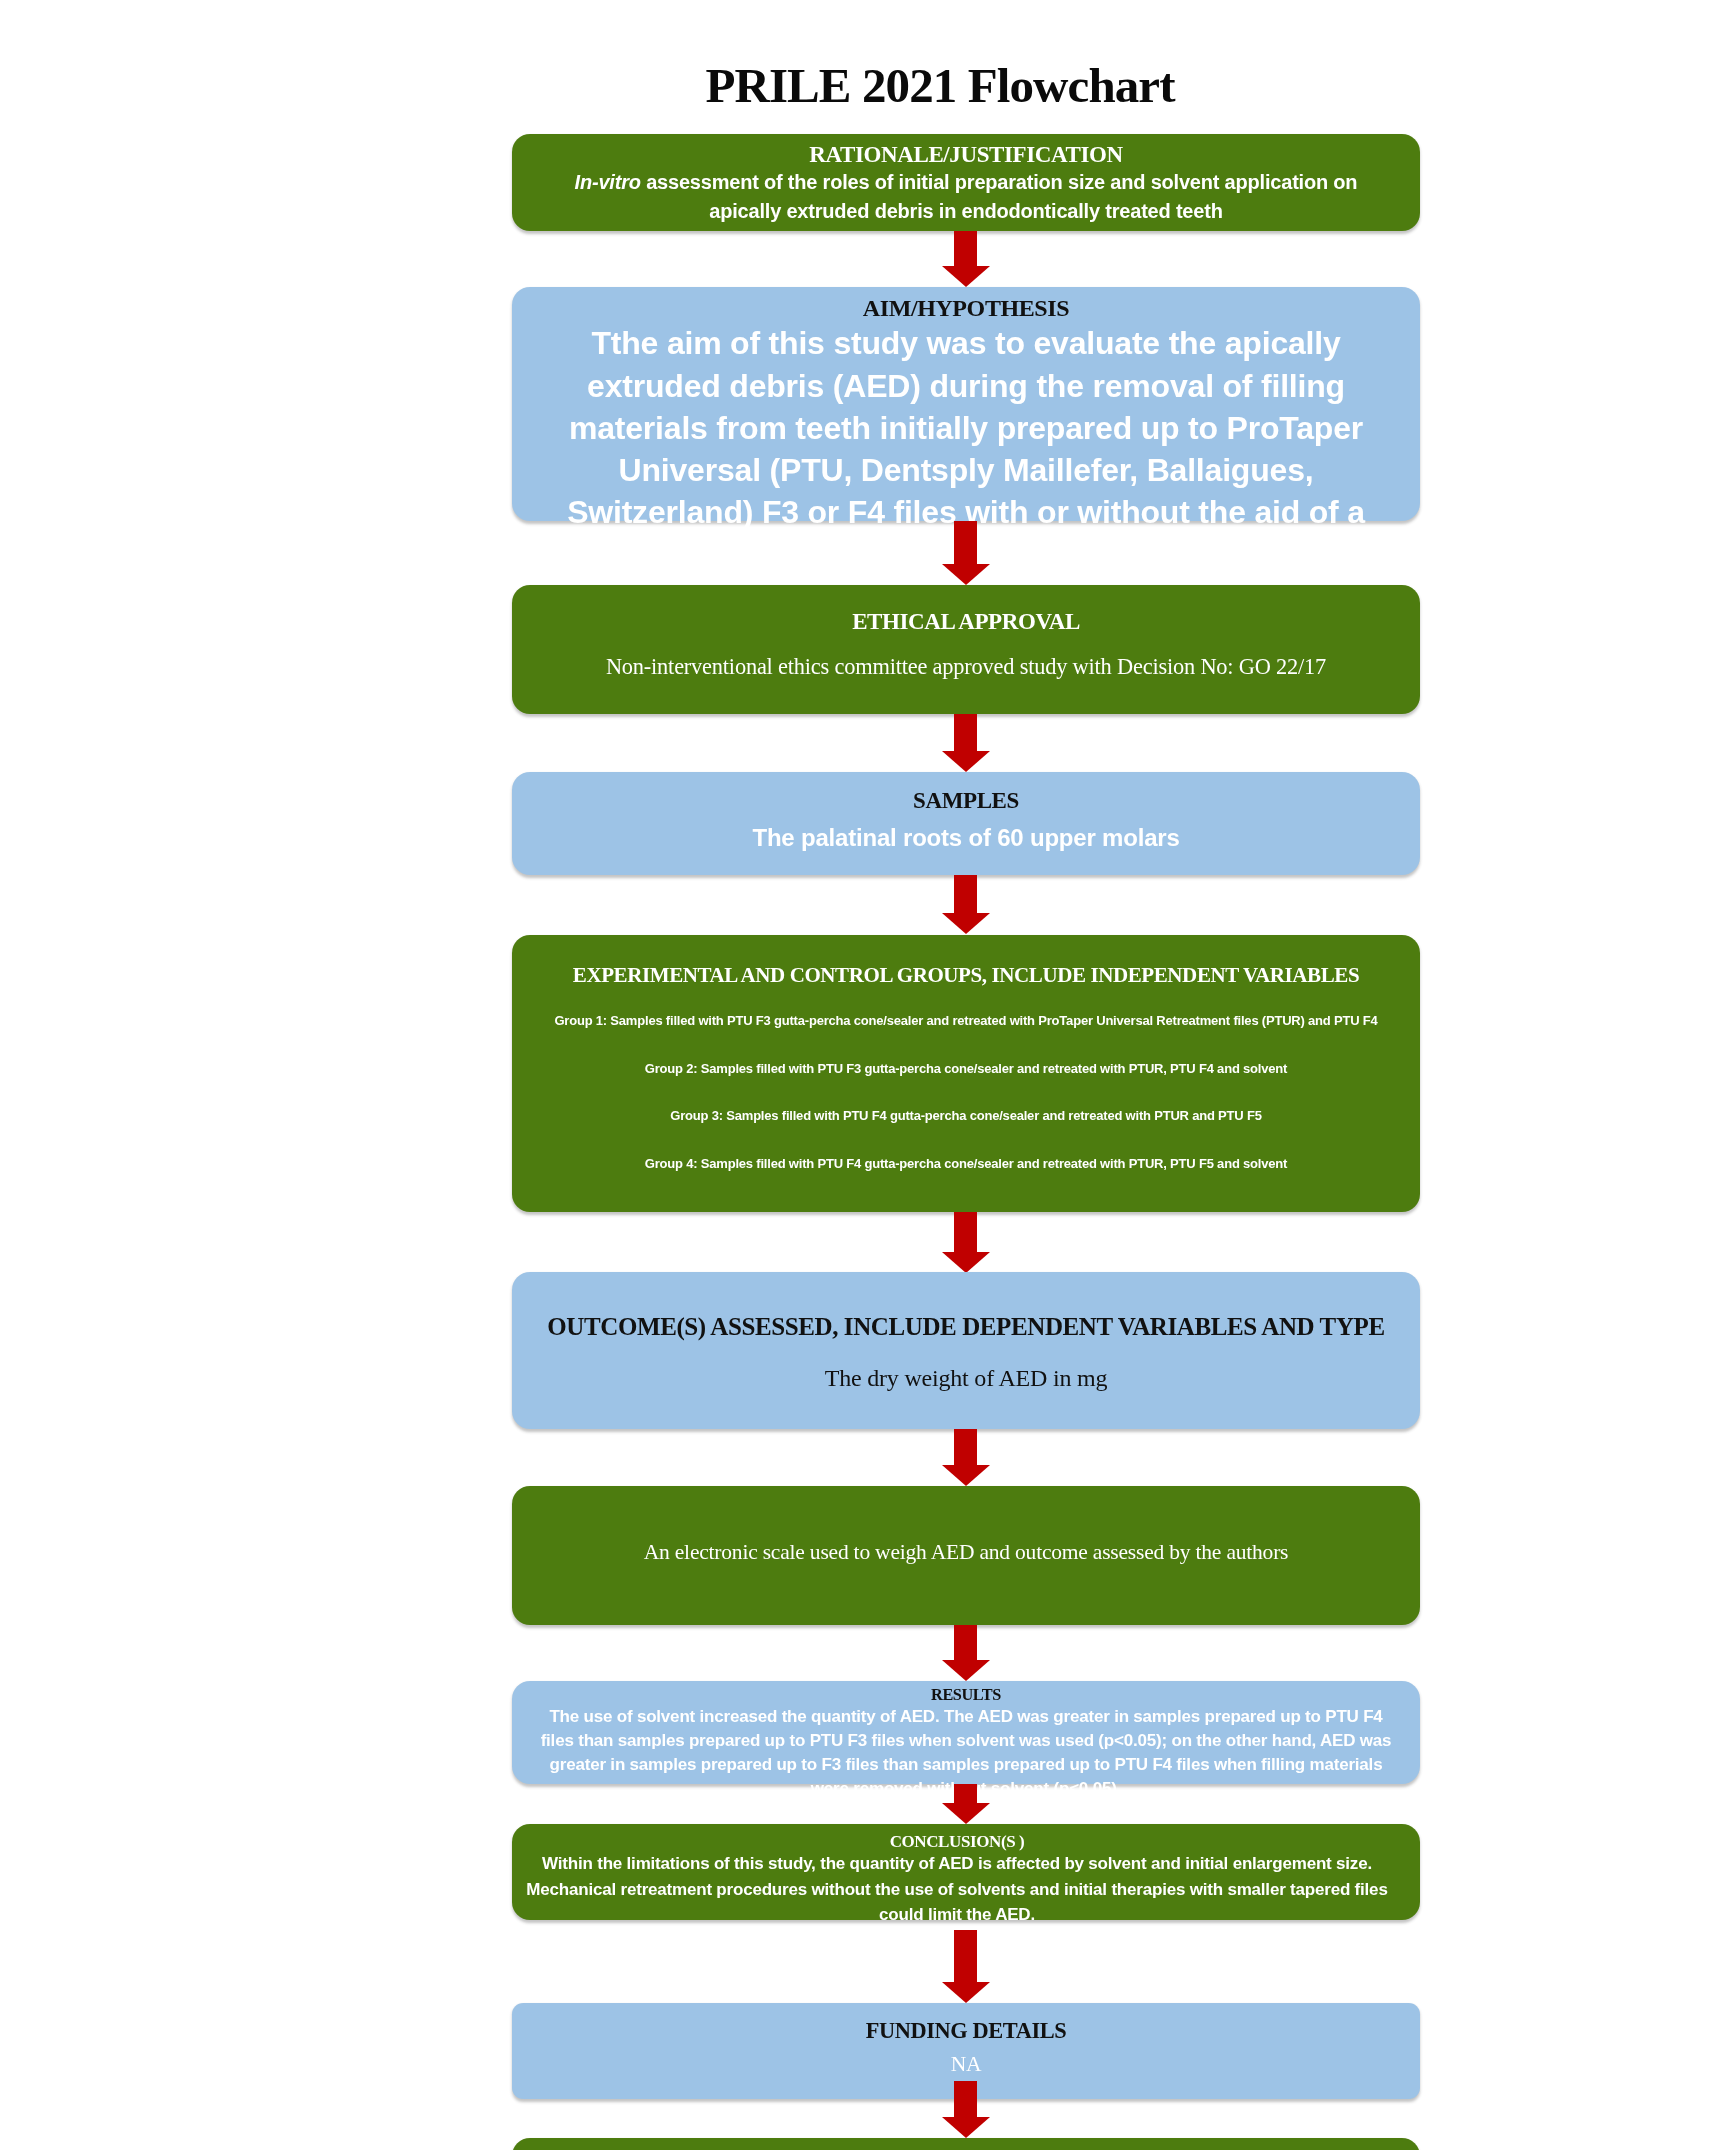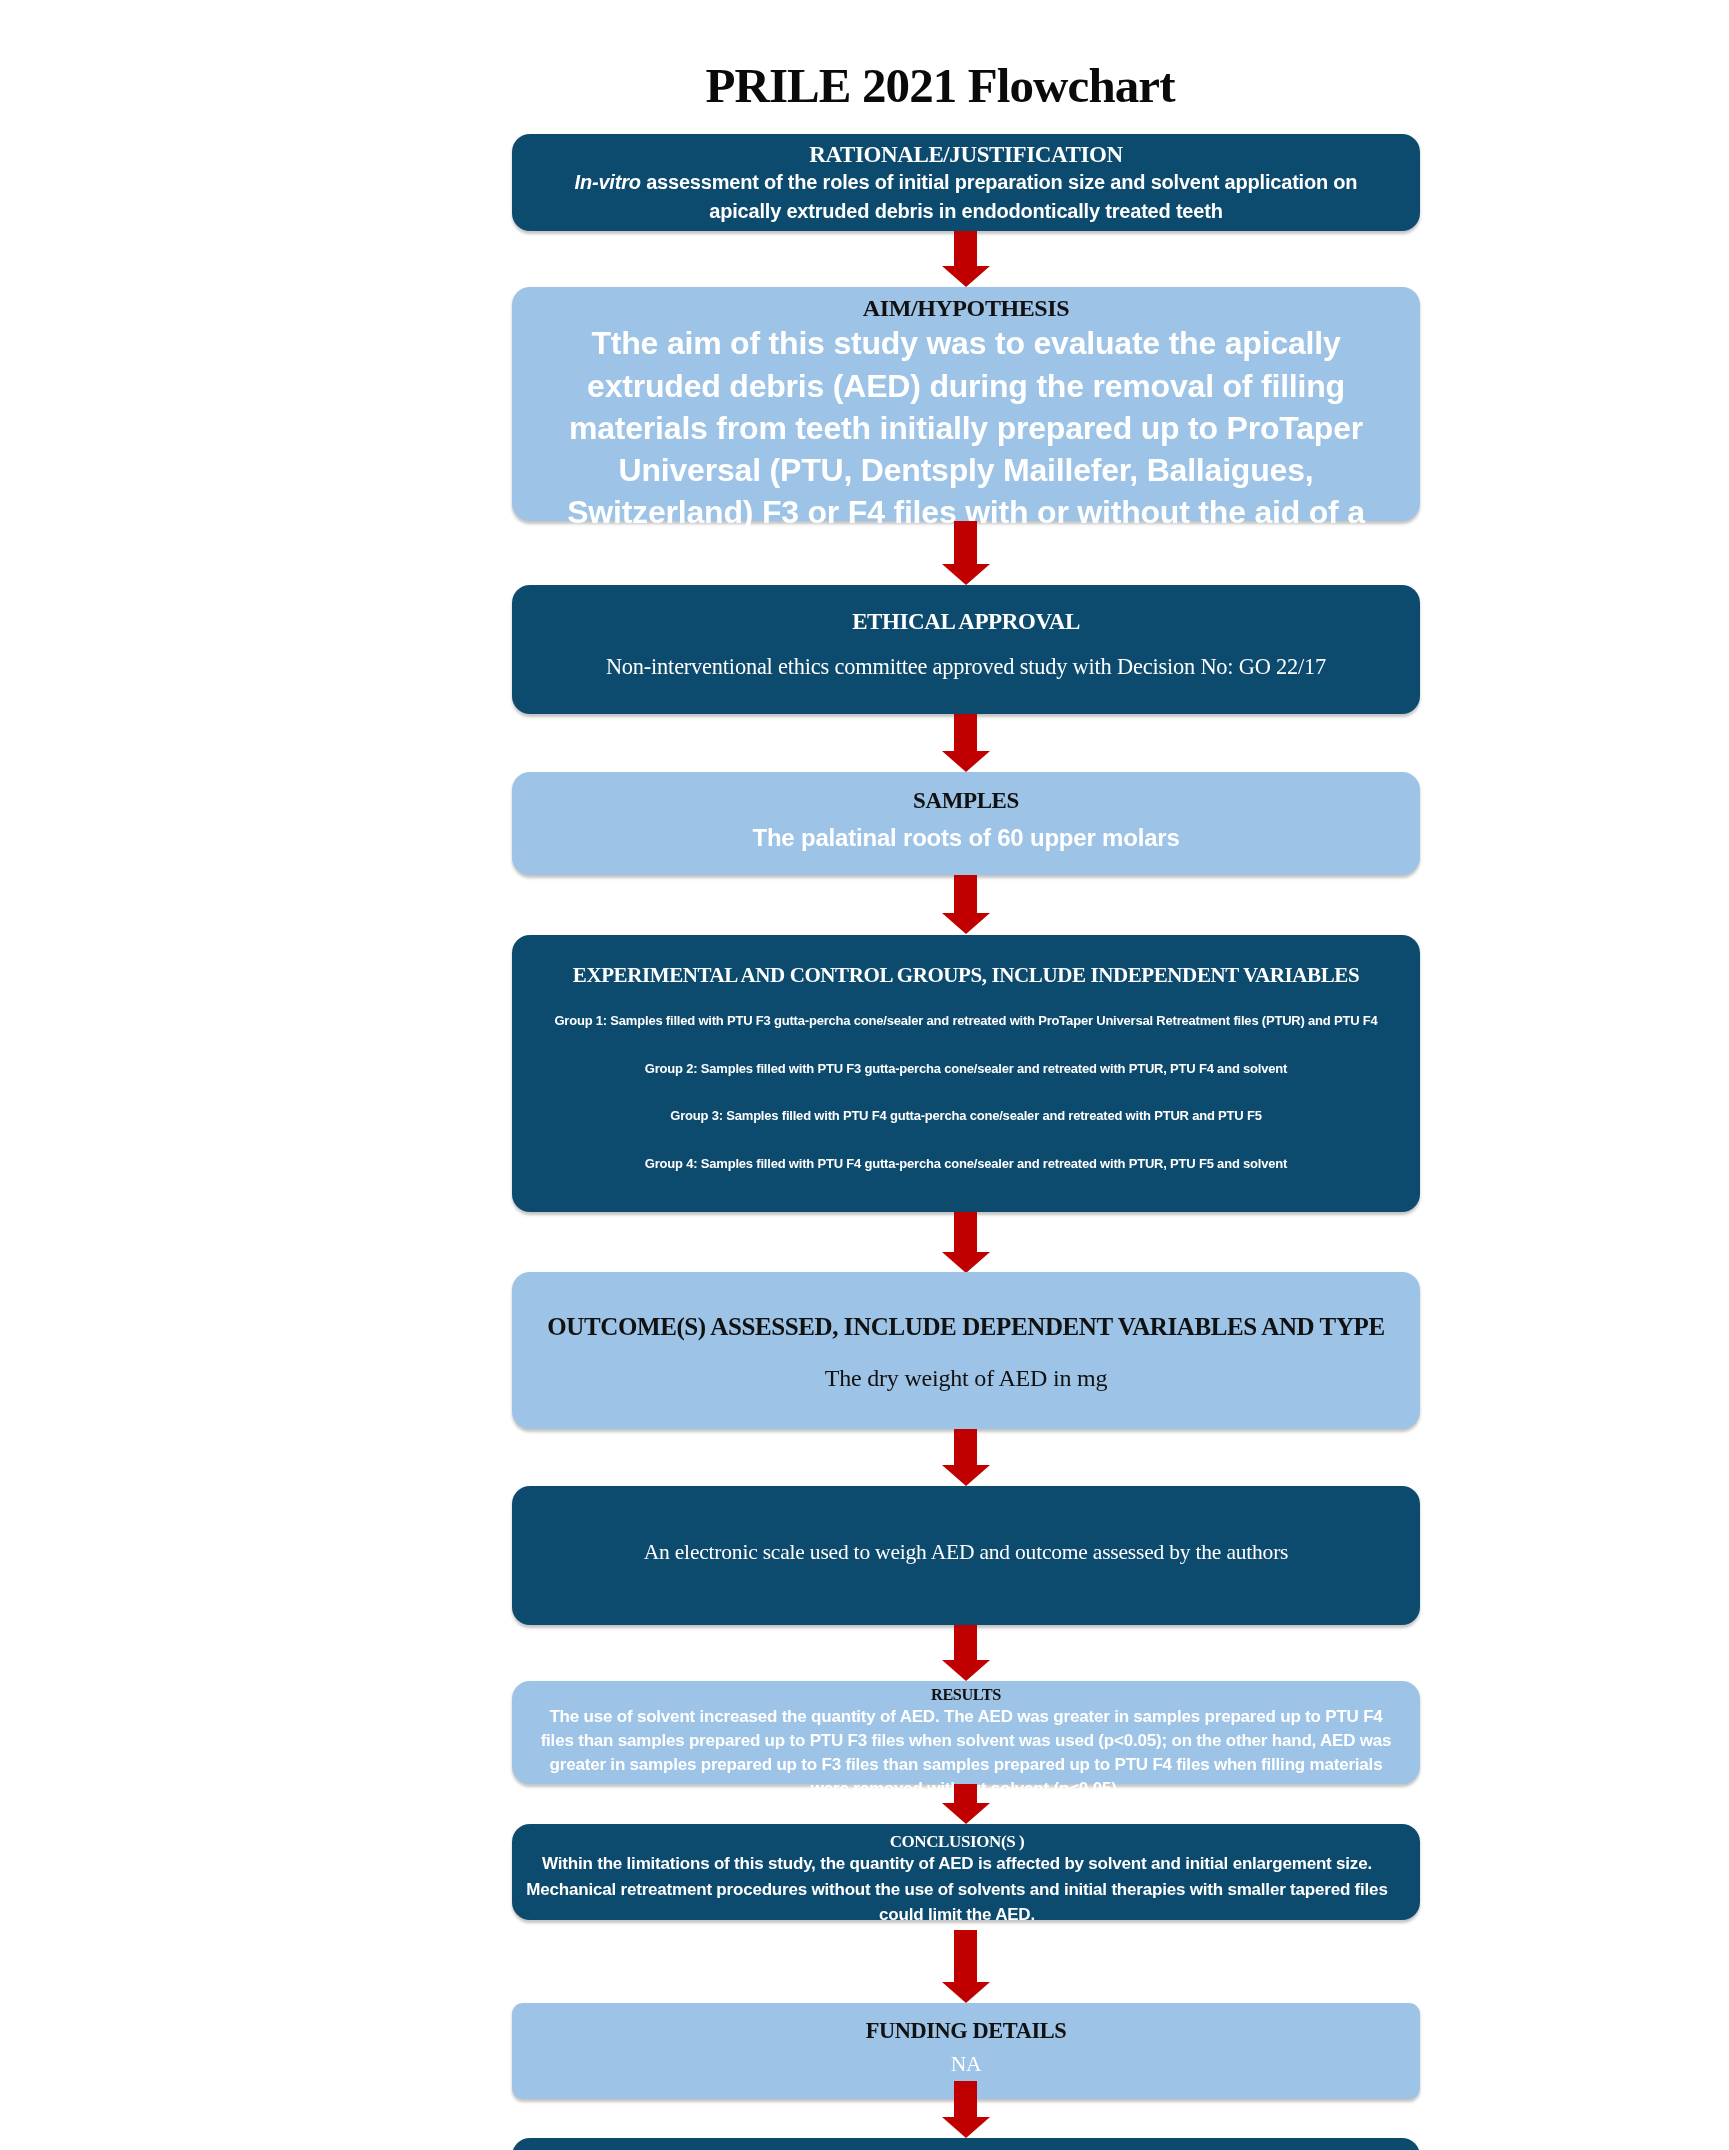--- a/index.html
+++ b/index.html
@@ -30,21 +30,21 @@
     border-radius: 18px;
     box-sizing: border-box;
     padding: 7.7px 26px 14.6px 26px;
     display: flex;
     flex-direction: column;
     justify-content: space-evenly;
     align-items: center;
     text-align: center;
     box-shadow: 0 2.6px 3px rgba(60,60,60,0.30);
   }
-  .box.dark  { background: #0c4a6e; }
+  .box.dark  { background: #4d7c0f; }
   .box.light { background: #9DC3E6; }
   .hdr {
     margin: 0;
     font-family: "Liberation Serif", serif;
     font-weight: bold;
     letter-spacing: -0.4px;
     line-height: 1.15;
   }
   .hdr.white { color: #ffffff; }
   .hdr.black { color: #111111; }

